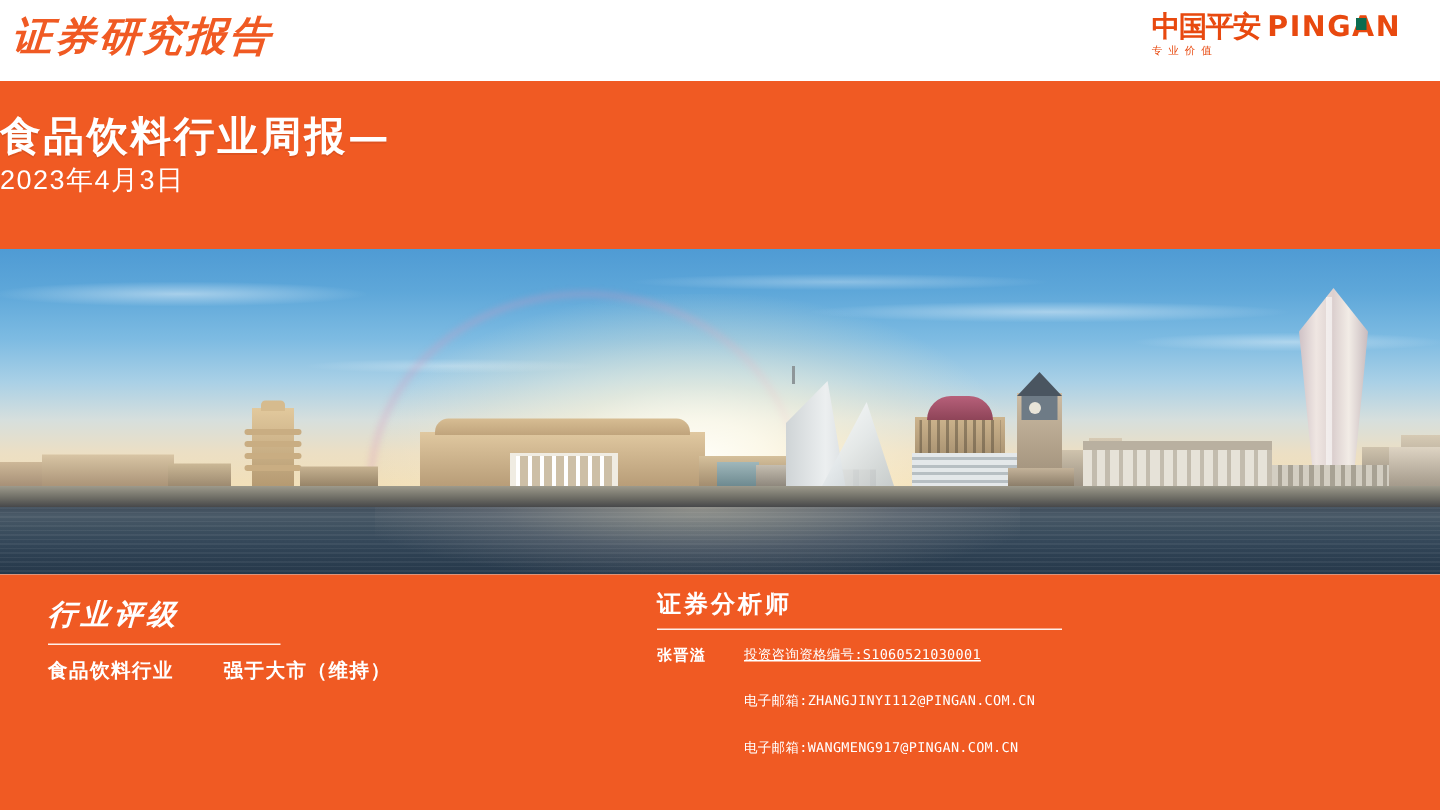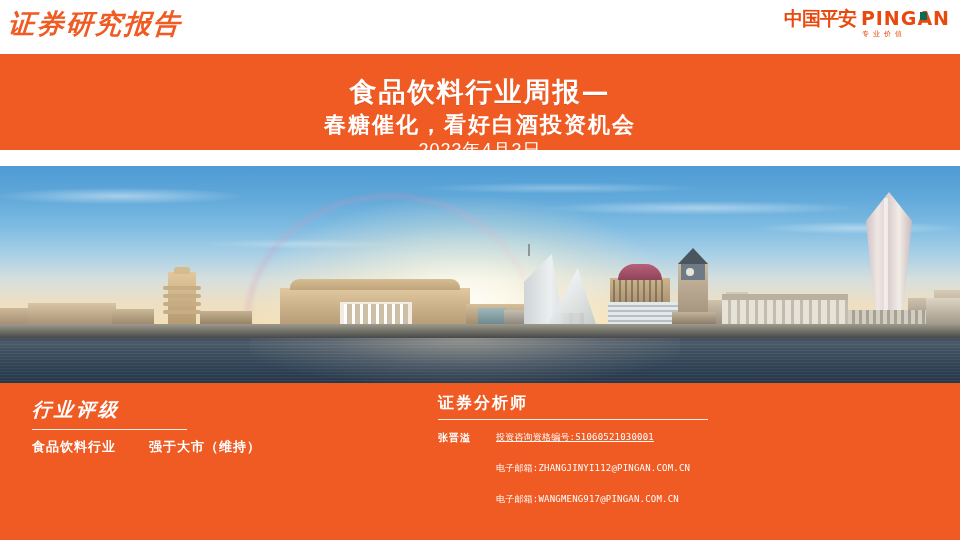--- a/index.html
+++ b/index.html
@@ -18,22 +18,21 @@
   .header-title {
     position:absolute; left:8px; top:6px;
     font-family:"DejaVu Serif", serif;
     font-size:27px; font-weight:bold;
     color:#F05A23;
     letter-spacing:2px;
     font-style:italic;
     transform:skewX(-4deg);
   }
   .logo-wrap {
-    position:absolute; right:10px; top:7px;
-    text-align:right;
+    position:absolute; right:26px; top:7px;
   }
   .logo-main {
     font-family:"DejaVu Sans", sans-serif;
     font-size:19px; font-weight:bold;
     color:#E8490F; letter-spacing:0.5px;
     white-space:nowrap;
     line-height:22px;
   }
   .logo-main .cn { letter-spacing:-1px; }
   .logo-main .en { letter-spacing:1px; margin-left:5px; }
@@ -45,23 +44,22 @@
   .logo-sub {
     font-family:"DejaVu Sans", sans-serif;
     font-size:7px; color:#E8490F;
     letter-spacing:4px;
     margin-top:1px; margin-right:44px;
     line-height:9px;
   }
 
   
   .title-band {
-    position:absolute; left:0; top:54px; width:960px; height:96px;
+    position:absolute; left:0; top:54px; width:960px; height:112px;
     background:#F05A23;
-    text-align:center;
   }
   .title-main {
     font-family:"DejaVu Serif", serif;
     font-size:27px; font-weight:bold; color:#ffffff;
     letter-spacing:2px;
     margin-top:21px; line-height:34px;
     text-shadow:0 1px 0 rgba(0,0,0,0.08);
   }
   .title-sub {
     font-family:"DejaVu Serif", serif;
@@ -196,21 +194,20 @@
   <div class="logo-wrap">
     <div class="logo-main">
       <span class="cn">中国平安</span><span class="en">PING<span class="logo-a">A</span>N</span>
     </div>
     <div class="logo-sub">专业价值</div>
   </div>
 </div>
 
 <div class="title-band">
   <div class="title-main">食品饮料行业周报—</div>
-  <div class="title-sub">春糖催化，看好白酒投资机会</div>
   <div class="title-date">2023年4月3日</div>
 </div>
 
 <div class="cityscape">
   <div class="sky"></div>
   <div class="clouds"></div>
   <div class="rainbow"></div>
   <div class="sunglow"></div>
 
   <div class="skyline">

